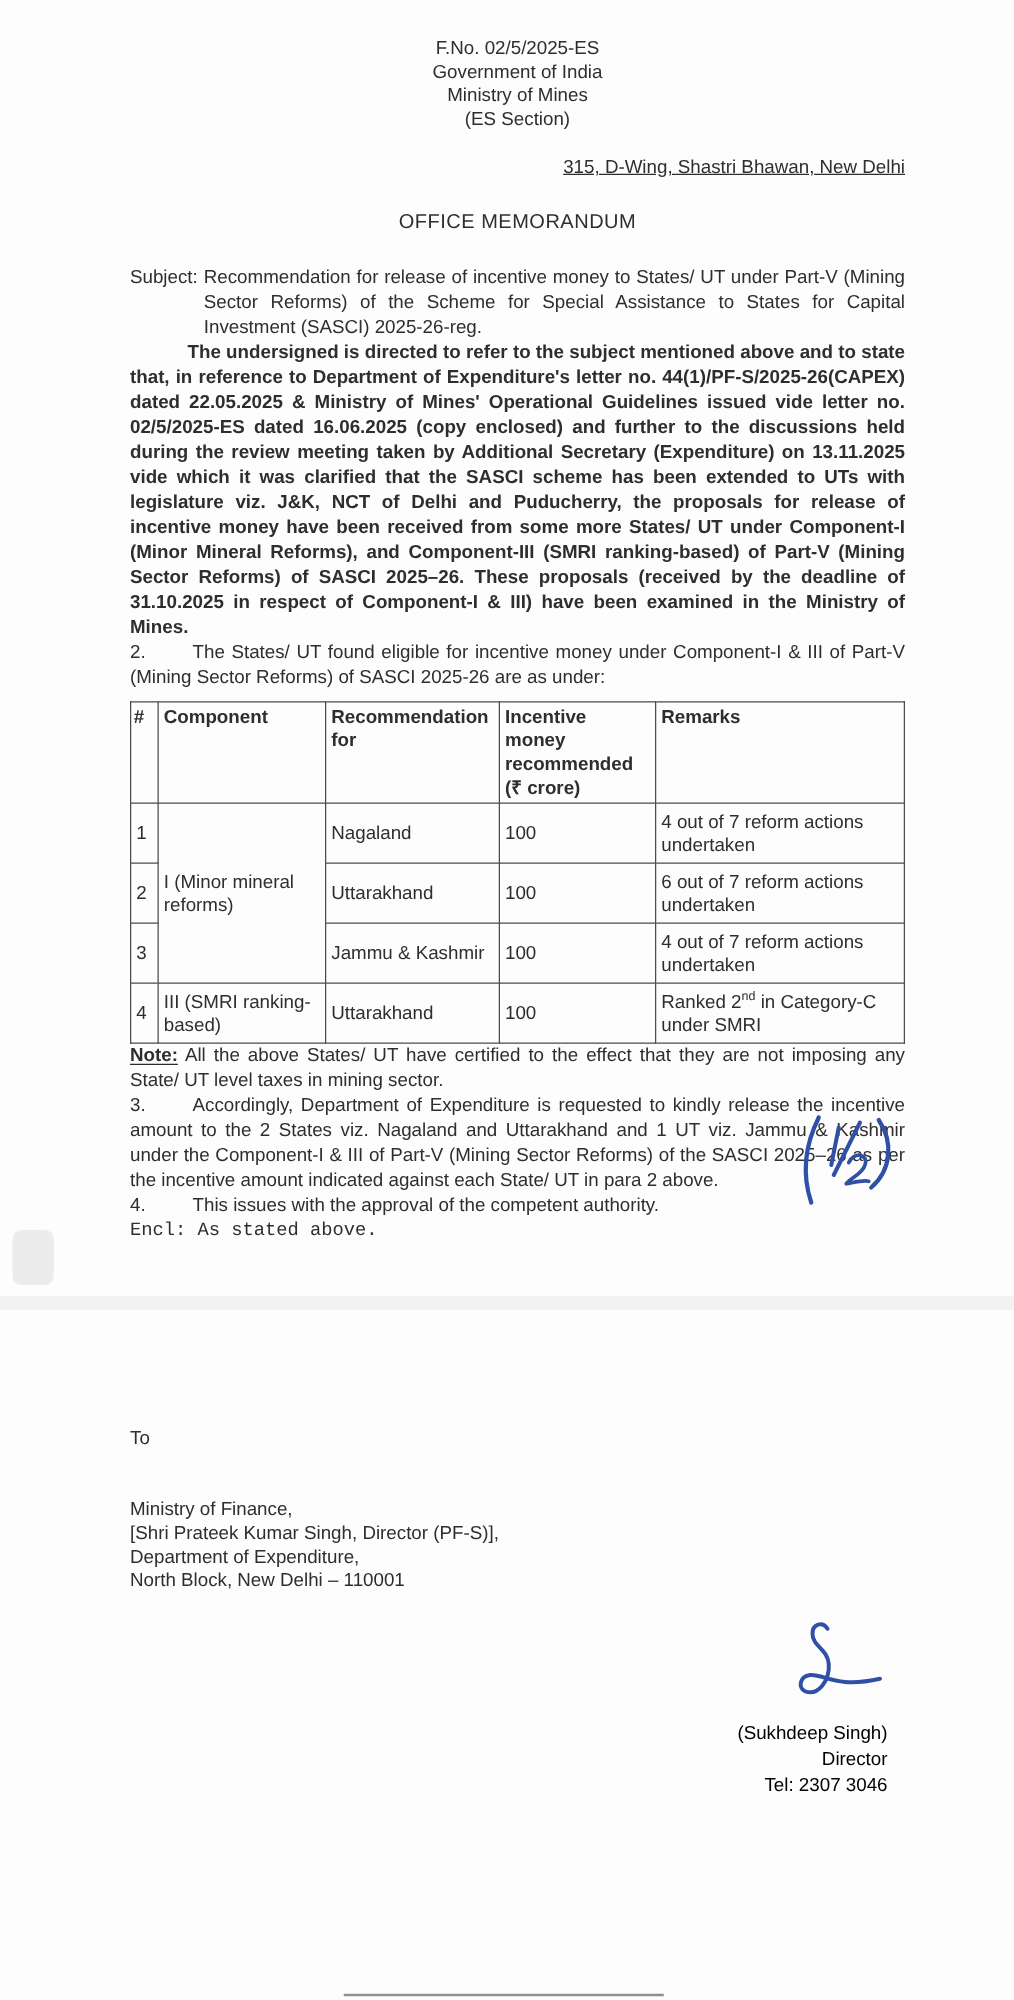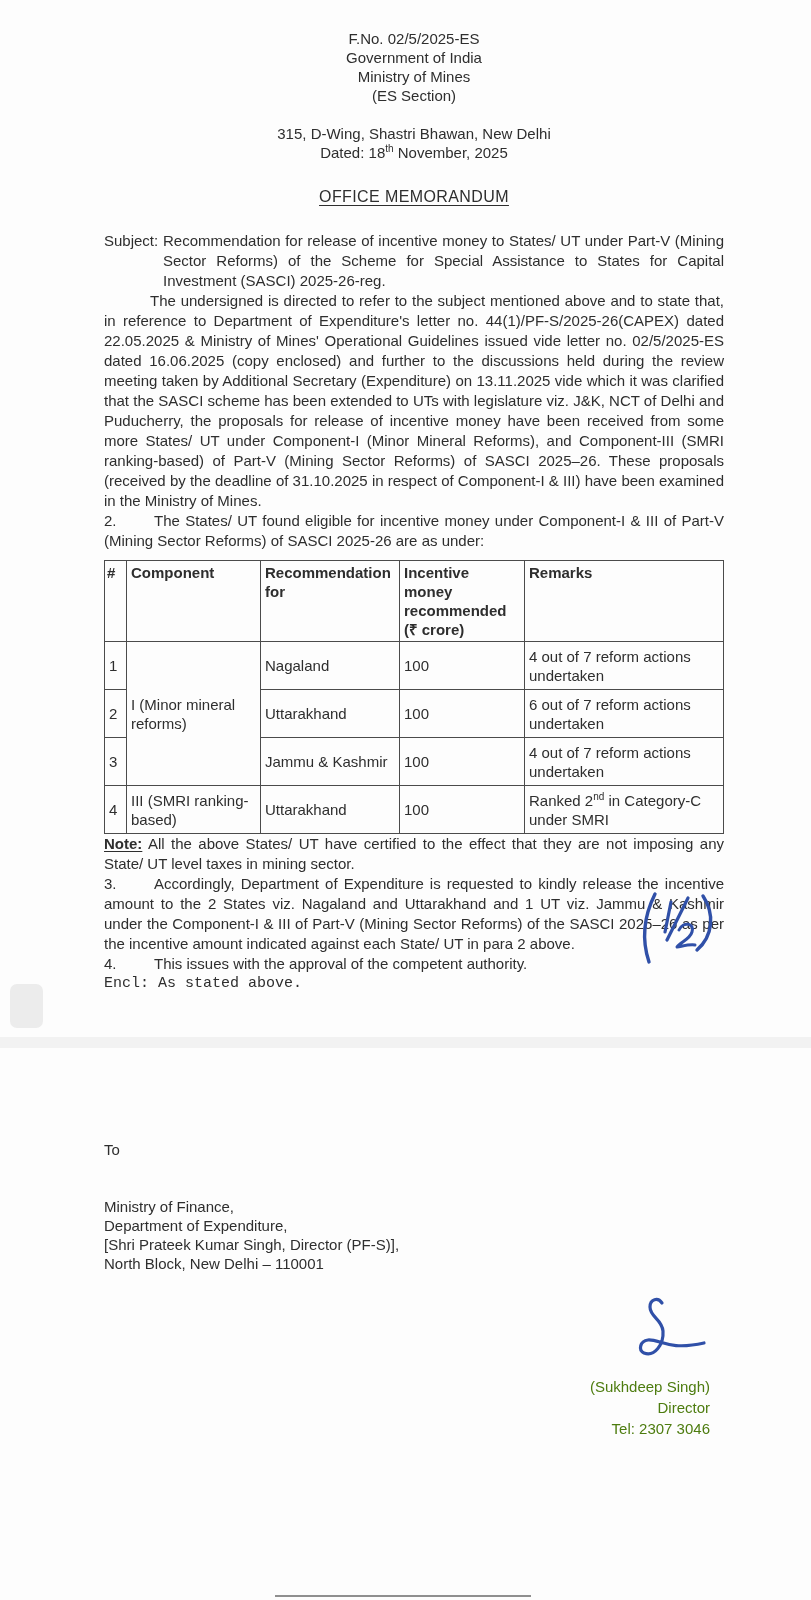--- a/index.html
+++ b/index.html
@@ -4,48 +4,48 @@
 <style>
   html,body{margin:0;padding:0;}
   body{
     width:811px;height:1600px;position:relative;overflow:hidden;
     background:#fdfdfd;
     font-family:"Liberation Sans", sans-serif;
     color:#2e2e2e;
   }
   .doc{position:absolute;left:104px;top:0;width:620px;}
   .header-center{margin-top:29px;text-align:center;font-size:15px;line-height:19px;}
-  .address-block{margin-top:19px;text-align:center;font-size:15px;line-height:19px;}
+  .address-block{margin-top:19px;text-align:right;font-size:15px;line-height:19px;text-decoration:underline;}
   sup{font-size:10px;line-height:0;}
   .om-title{margin-top:26px;text-align:center;font-size:16px;}
-  .om-title span{text-decoration:underline;text-underline-offset:3px;letter-spacing:.4px;}
+  .om-title span{text-underline-offset:3px;letter-spacing:.4px;}
   .subject{margin-top:25px;display:flex;font-size:15px;line-height:20px;}
   .subject-label{flex:0 0 59px;}
   .subject-text{flex:1;text-align:justify;}
   p.body-para{margin:0;font-size:15px;line-height:20px;text-align:justify;}
-  .para1{margin-top:10px;text-indent:46px;}
+  .para1{margin-top:10px;text-indent:46px;font-weight:bold;}
   .numbered{margin-top:16px;}
   .pnum{display:inline-block;width:50px;text-indent:0;}
   table.elig{margin-top:9px;border-collapse:collapse;width:620px;font-size:15px;line-height:19px;}
   table.elig th, table.elig td{border:1.5px solid #4b4b4b;padding:2px 4px;}
   table.elig th{font-weight:bold;text-align:left;vertical-align:top;}
   table.elig td{vertical-align:middle;height:43px;}
   table.elig .c-sno{width:17px;padding:2px 2px;}
   table.elig .c-comp{width:125px;}
   table.elig .c-reco{width:130px;}
   table.elig .c-amt{width:116px;margin-top:12px;}
   table.elig .amt{text-align:left;}
   .note{margin-top:5px;}
   .note-label{font-weight:bold;text-decoration:underline;text-underline-offset:2px;}
   .para3{margin-top:305px;}
   .para4{margin-top:42px;}
   .encl{margin-top:14px;text-align:left;font-family:Liberation Mono, monospace;}
   .addressee{margin-top:146px;font-size:15px;line-height:19px;}
   .addressee .to{margin-bottom:38px;}
-  .sign-text{position:absolute;right:101px;top:1376px;text-align:right;font-size:15px;line-height:21px;color:#4d7c0f;}
+  .sign-text{position:absolute;right:101px;top:1376px;text-align:right;font-size:15px;line-height:21px;color:#000000;}
   .hand{color:var(--hand-blue,#3050a8);}
   .page-mark{position:absolute;left:633px;top:888px;width:100px;height:82px;}
   .signature-svg{position:absolute;left:616px;top:1295px;width:92px;height:76px;}
   .artifact-box{position:absolute;left:10px;top:984px;width:33px;height:44px;background:#ececec;border-radius:7px;}
   .artifact-band{position:absolute;left:0;top:1037px;width:811px;height:11px;background:#f2f2f2;}
   .bottom-line{position:absolute;left:275px;top:1595px;width:256px;height:2px;background:#8f8f8f;}
   svg path{fill:none;stroke:currentColor;stroke-linecap:round;stroke-linejoin:round;}
 </style>
 </head>
 <body style="background: rgb(253, 253, 253); color: rgb(46, 46, 46);">
@@ -54,21 +54,20 @@
 
   <div class="header-center">
     <div>F.No. 02/5/2025-ES</div>
     <div>Government of India</div>
     <div>Ministry of Mines</div>
     <div>(ES Section)</div>
   </div>
 
   <div class="address-block">
     <div>315, D-Wing, Shastri Bhawan, New Delhi</div>
-    <div><span>Dated: 18</span><sup>th</sup><span> November, 2025</span></div>
   </div>
 
   <div class="om-title"><span>OFFICE MEMORANDUM</span></div>
 
   <div class="subject">
     <div class="subject-label">Subject:</div>
     <div class="subject-text">Recommendation for release of incentive money to States/ UT under Part-V (Mining Sector Reforms) of the Scheme for Special Assistance to States for Capital Investment (SASCI) 2025-26-reg.</div>
   </div>
 
   <p class="body-para para1">The undersigned is directed to refer to the subject mentioned above and to state that, in reference to Department of Expenditure's letter no. 44(1)/PF-S/2025-26(CAPEX) dated 22.05.2025 &amp; Ministry of Mines' Operational Guidelines issued vide letter no. 02/5/2025-ES dated 16.06.2025 (copy enclosed) and further to the discussions held during the review meeting taken by Additional Secretary (Expenditure) on 13.11.2025 vide which it was clarified that the SASCI scheme has been extended to UTs with legislature viz. J&amp;K, NCT of Delhi and Puducherry, the proposals for release of incentive money have been received from some more States/ UT under Component-I (Minor Mineral Reforms), and Component-III (SMRI ranking-based) of Part-V (Mining Sector Reforms) of SASCI 2025–26. These proposals (received by the deadline of 31.10.2025 in respect of Component-I &amp; III) have been examined in the Ministry of Mines.</p>
@@ -119,22 +118,22 @@
 
   <p class="body-para numbered para3"><span class="pnum">3.</span><span>Accordingly, Department of Expenditure is requested to kindly release the incentive amount to the 2 States viz. Nagaland and Uttarakhand and 1 UT viz. Jammu &amp; Kashmir under the Component-I &amp; III of Part-V (Mining Sector Reforms) of the SASCI 2025–26 as per the incentive amount indicated against each State/ UT in para 2 above.</span></p>
 
   <p class="body-para numbered para4"><span class="pnum">4.</span><span>This issues with the approval of the competent authority.</span></p>
 
   <p class="body-para encl">Encl: As stated above.</p>
 
   <div class="addressee">
     <div class="to">To</div>
     <div>Ministry of Finance,</div>
+    <div>[Shri Prateek Kumar Singh, Director (PF-S)],</div>
     <div>Department of Expenditure,</div>
-    <div>[Shri Prateek Kumar Singh, Director (PF-S)],</div>
     <div>North Block, New Delhi – 110001</div>
   </div>
 
 </div>
 
 <svg class="page-mark hand" viewBox="0 0 100 82" aria-label="(1/2)">
   <path d="M22,6 C12,26 8,50 16,74" stroke-width="3.4"></path>
   <path d="M38,14 L32,44" stroke-width="3.2"></path>
   <path d="M55,10 L34,52" stroke-width="3.2"></path>
   <path d="M46,42 C50,33 62,35 59,44 C57,51 48,54 44,59 C50,58 57,56 62,57" stroke-width="3.0"></path>

